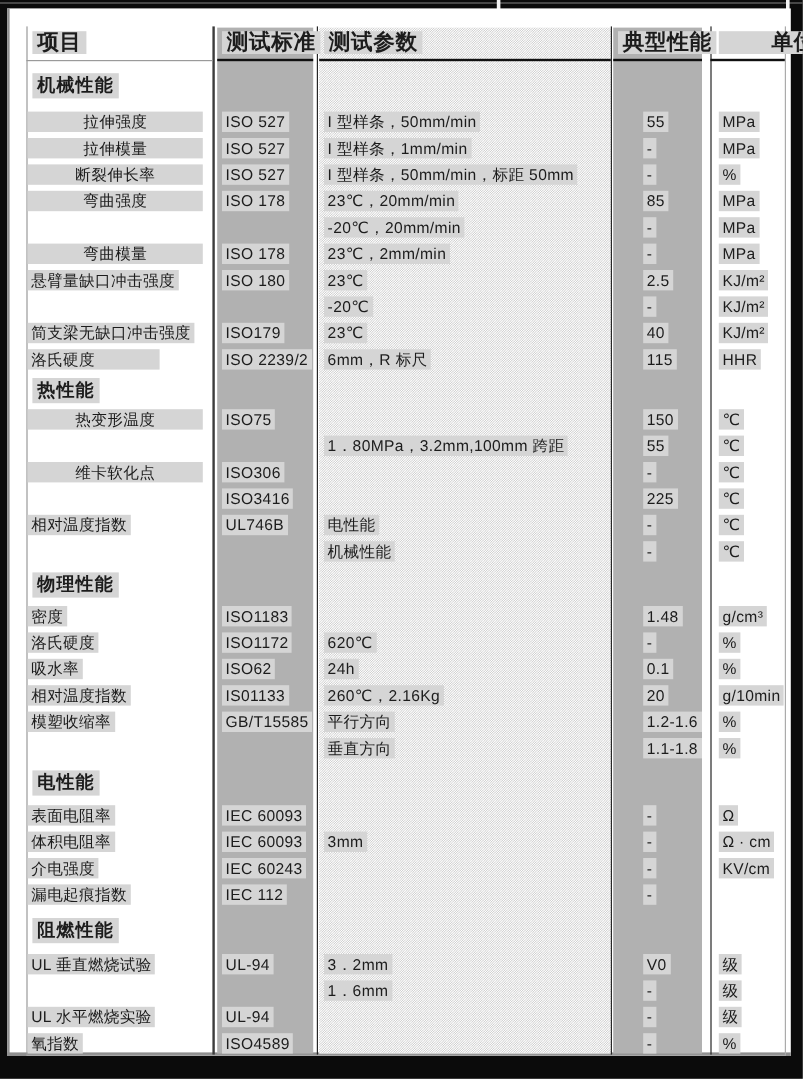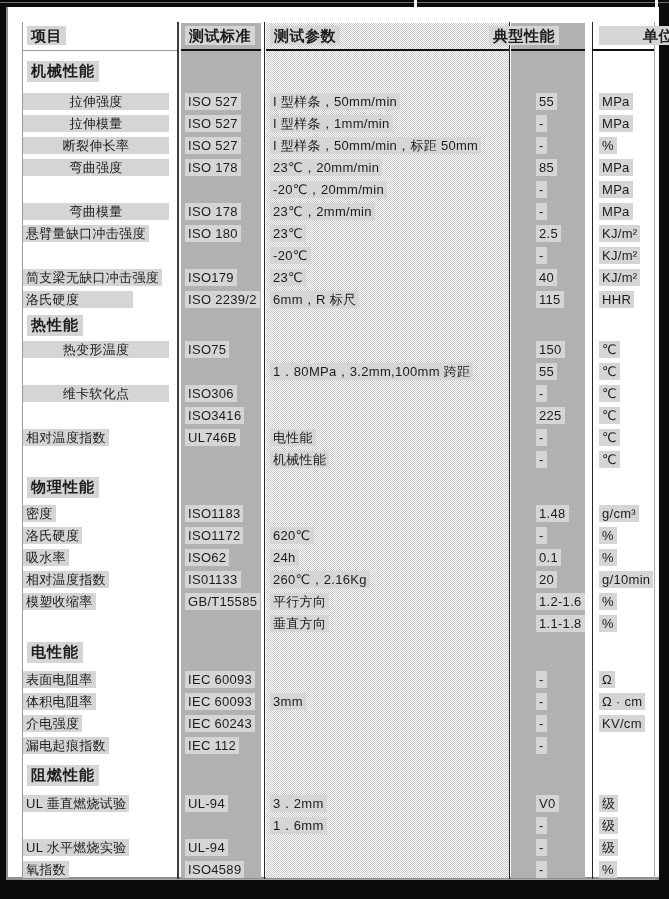--- a/index.html
+++ b/index.html
@@ -36,26 +36,26 @@
   
   .vl{position:absolute;top:0;bottom:1px;width:1px;}
   .vl-left{left:0;background:#9a9a9a;}
   .vl-a{left:155px;width:2px;background:#3c3c3c;}
   .vl-b{left:242px;background:#262626;}
   .vl-c{left:487px;background:#262626;}
   .vl-d{left:570px;background:#262626;}
   .vl-right{left:632px;background:#ababab;}
 
   
-  .hdr{position:absolute;top:4px;font-weight:bold;font-size:15px;line-height:17px;
+  .hdr{position:absolute;top:4px;font-weight:bold;font-size:18px;line-height:17px;
        padding:1px 4px;background:#d5d5d5;white-space:nowrap;letter-spacing:0.5px;}
   .h-item{left:5px;}
   .h-std{left:163px;}
   .h-param{left:248px;}
-  .h-value{left:467px;}
+  .h-value{left:493px;}
   .h-unit{left:577px;padding-left:44px;}
   .useg{position:absolute;top:27px;height:2px;background:#101010;}
   .useg-1{left:0;top:28px;height:1px;background:#9a9a9a;width:155px;}
   .useg-2{left:159px;width:80px;}
   .useg-3{left:244px;width:243px;}
   .useg-4{left:489px;width:74px;}
   .useg-5{left:570px;width:62px;}
   .bottom-line{position:absolute;left:0;bottom:0;width:633px;height:1px;background:#a8a8a8;}
 
   

